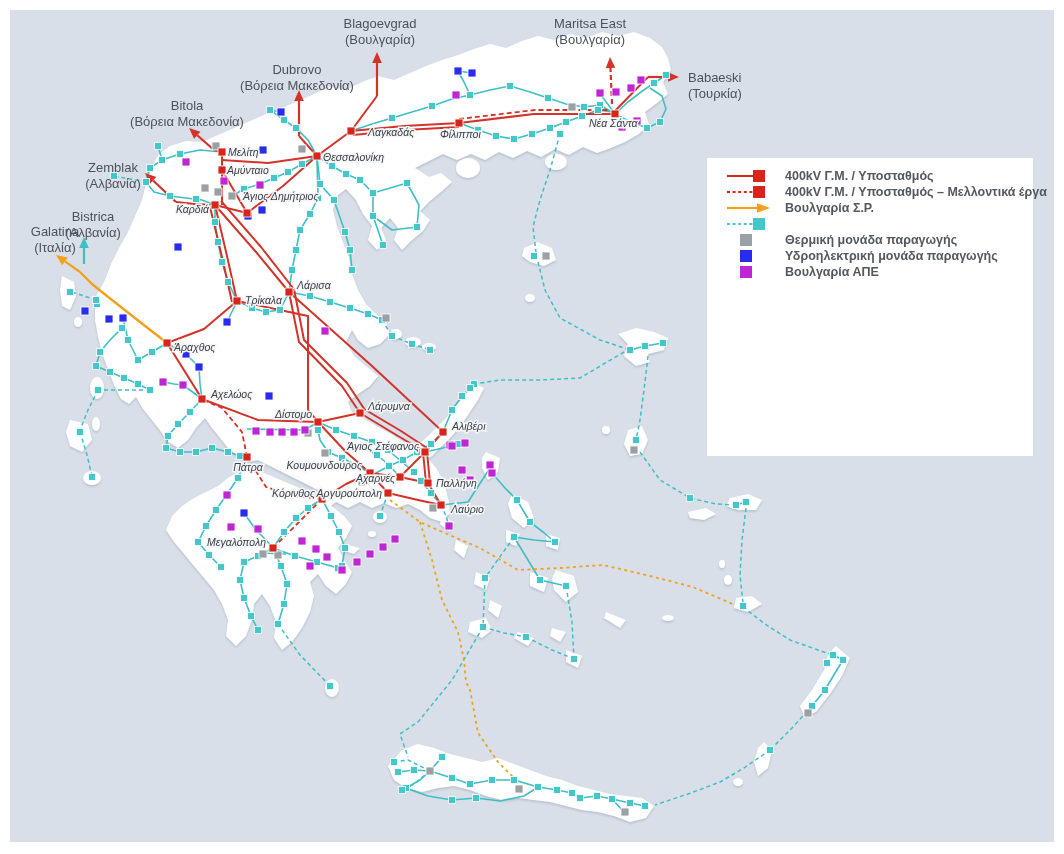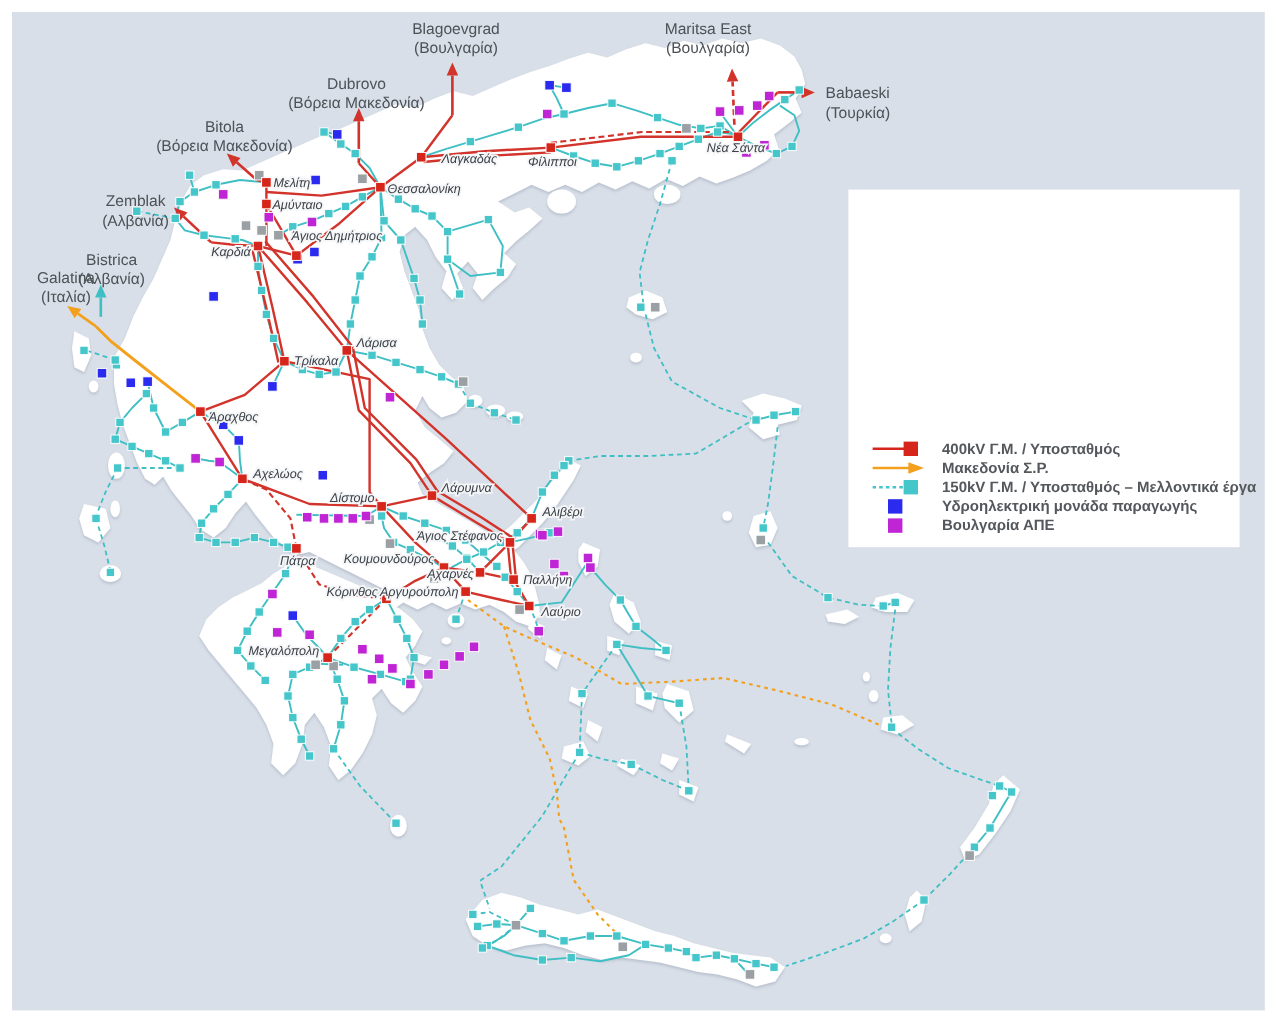--- a/index.html
+++ b/index.html
@@ -5,21 +5,21 @@
   html,body{margin:0;padding:0;background:#ffffff;}
   #stage{position:relative;width:1064px;height:854px;background:#ffffff;overflow:hidden;
          font-family:"Liberation Sans",sans-serif;}
   #mapsvg{position:absolute;left:0;top:0;}
   svg text{font-family:"Liberation Sans",sans-serif;}
   .station-label{font-size:10.5px;font-style:italic;fill:#3c4147;
                  stroke:#f4f6f8;stroke-width:3px;paint-order:stroke;font-weight:400;}
   .ext-label{font-size:13px;fill:#4d5257;font-weight:400;}
   
   #legend{position:absolute;left:707px;top:158px;width:326px;height:298px;background:#ffffff;
-          box-sizing:border-box;display:flex;flex-direction:column;justify-content:flex-end;
+          box-sizing:border-box;display:flex;flex-direction:column;justify-content:flex-start;
           padding:10px 26px 10px 20px;}
   .legend-row{display:flex;align-items:center;gap:12px;}
   .legend-label{font-size:12.5px;font-weight:700;color:#54585c;white-space:nowrap;}
   .swatch{flex:0 0 46px;height:16px;}
 </style>
 </head>
 <body>
 
 <div id="stage">
   <svg id="mapsvg" width="1064" height="854" viewBox="0 0 1064 854">
@@ -619,31 +619,43 @@
 
   <div class="legend-row">
         <svg width="46" height="16" class="swatch">
           <line x1="0" y1="8" x2="34" y2="8" stroke="#d6261c" stroke-width="2.2"></line>
           <rect x="26" y="2" width="12" height="12" fill="#d6261c"></rect>
         </svg>
         <span class="legend-label">400kV Γ.Μ. / Υποσταθμός</span>
       </div>
       <div class="legend-row">
         <svg width="46" height="16" class="swatch">
+          <line x1="0" y1="8" x2="26" y2="8" stroke="#d6261c" stroke-width="2.2" stroke-dasharray="3 2.6"></line>
+          <rect x="26" y="2" width="12" height="12" fill="#d6261c"></rect>
+        </svg>
+        <span class="legend-label">400kV Γ.Μ. / Υποσταθμός – Μελλοντικά έργα</span>
+      </div>
+      <div class="legend-row">
+        <svg width="46" height="16" class="swatch">
           <line x1="0" y1="8" x2="31" y2="8" stroke="#f3a01c" stroke-width="2.2"></line>
           <polygon points="30,3.2 43,8 30,12.8" fill="#f3a01c"></polygon>
         </svg>
-        <span class="legend-label">Μακεδονία Σ.Ρ.</span>
+        <span class="legend-label">Βουλγαρία Σ.Ρ.</span>
       </div>
       <div class="legend-row">
         <svg width="46" height="16" class="swatch">
           <line x1="0" y1="8" x2="26" y2="8" stroke="#45c6ca" stroke-width="2.2" stroke-dasharray="3 2.6"></line>
           <rect x="26" y="2" width="12" height="12" fill="#45c6ca"></rect>
         </svg>
-        <span class="legend-label">150kV Γ.Μ. / Υποσταθμός – Μελλοντικά έργα</span>
+      </div>
+      <div class="legend-row">
+        <svg width="46" height="16" class="swatch">
+          <rect x="13" y="2" width="12" height="12" fill="#9ba0a4"></rect>
+        </svg>
+        <span class="legend-label">Θερμική μονάδα παραγωγής</span>
       </div>
       <div class="legend-row">
         <svg width="46" height="16" class="swatch">
           <rect x="13" y="2" width="12" height="12" fill="#2b2bf0"></rect>
         </svg>
         <span class="legend-label">Υδροηλεκτρική μονάδα παραγωγής</span>
       </div>
       <div class="legend-row">
         <svg width="46" height="16" class="swatch">
           <rect x="13" y="2" width="12" height="12" fill="#bf25d4"></rect>

